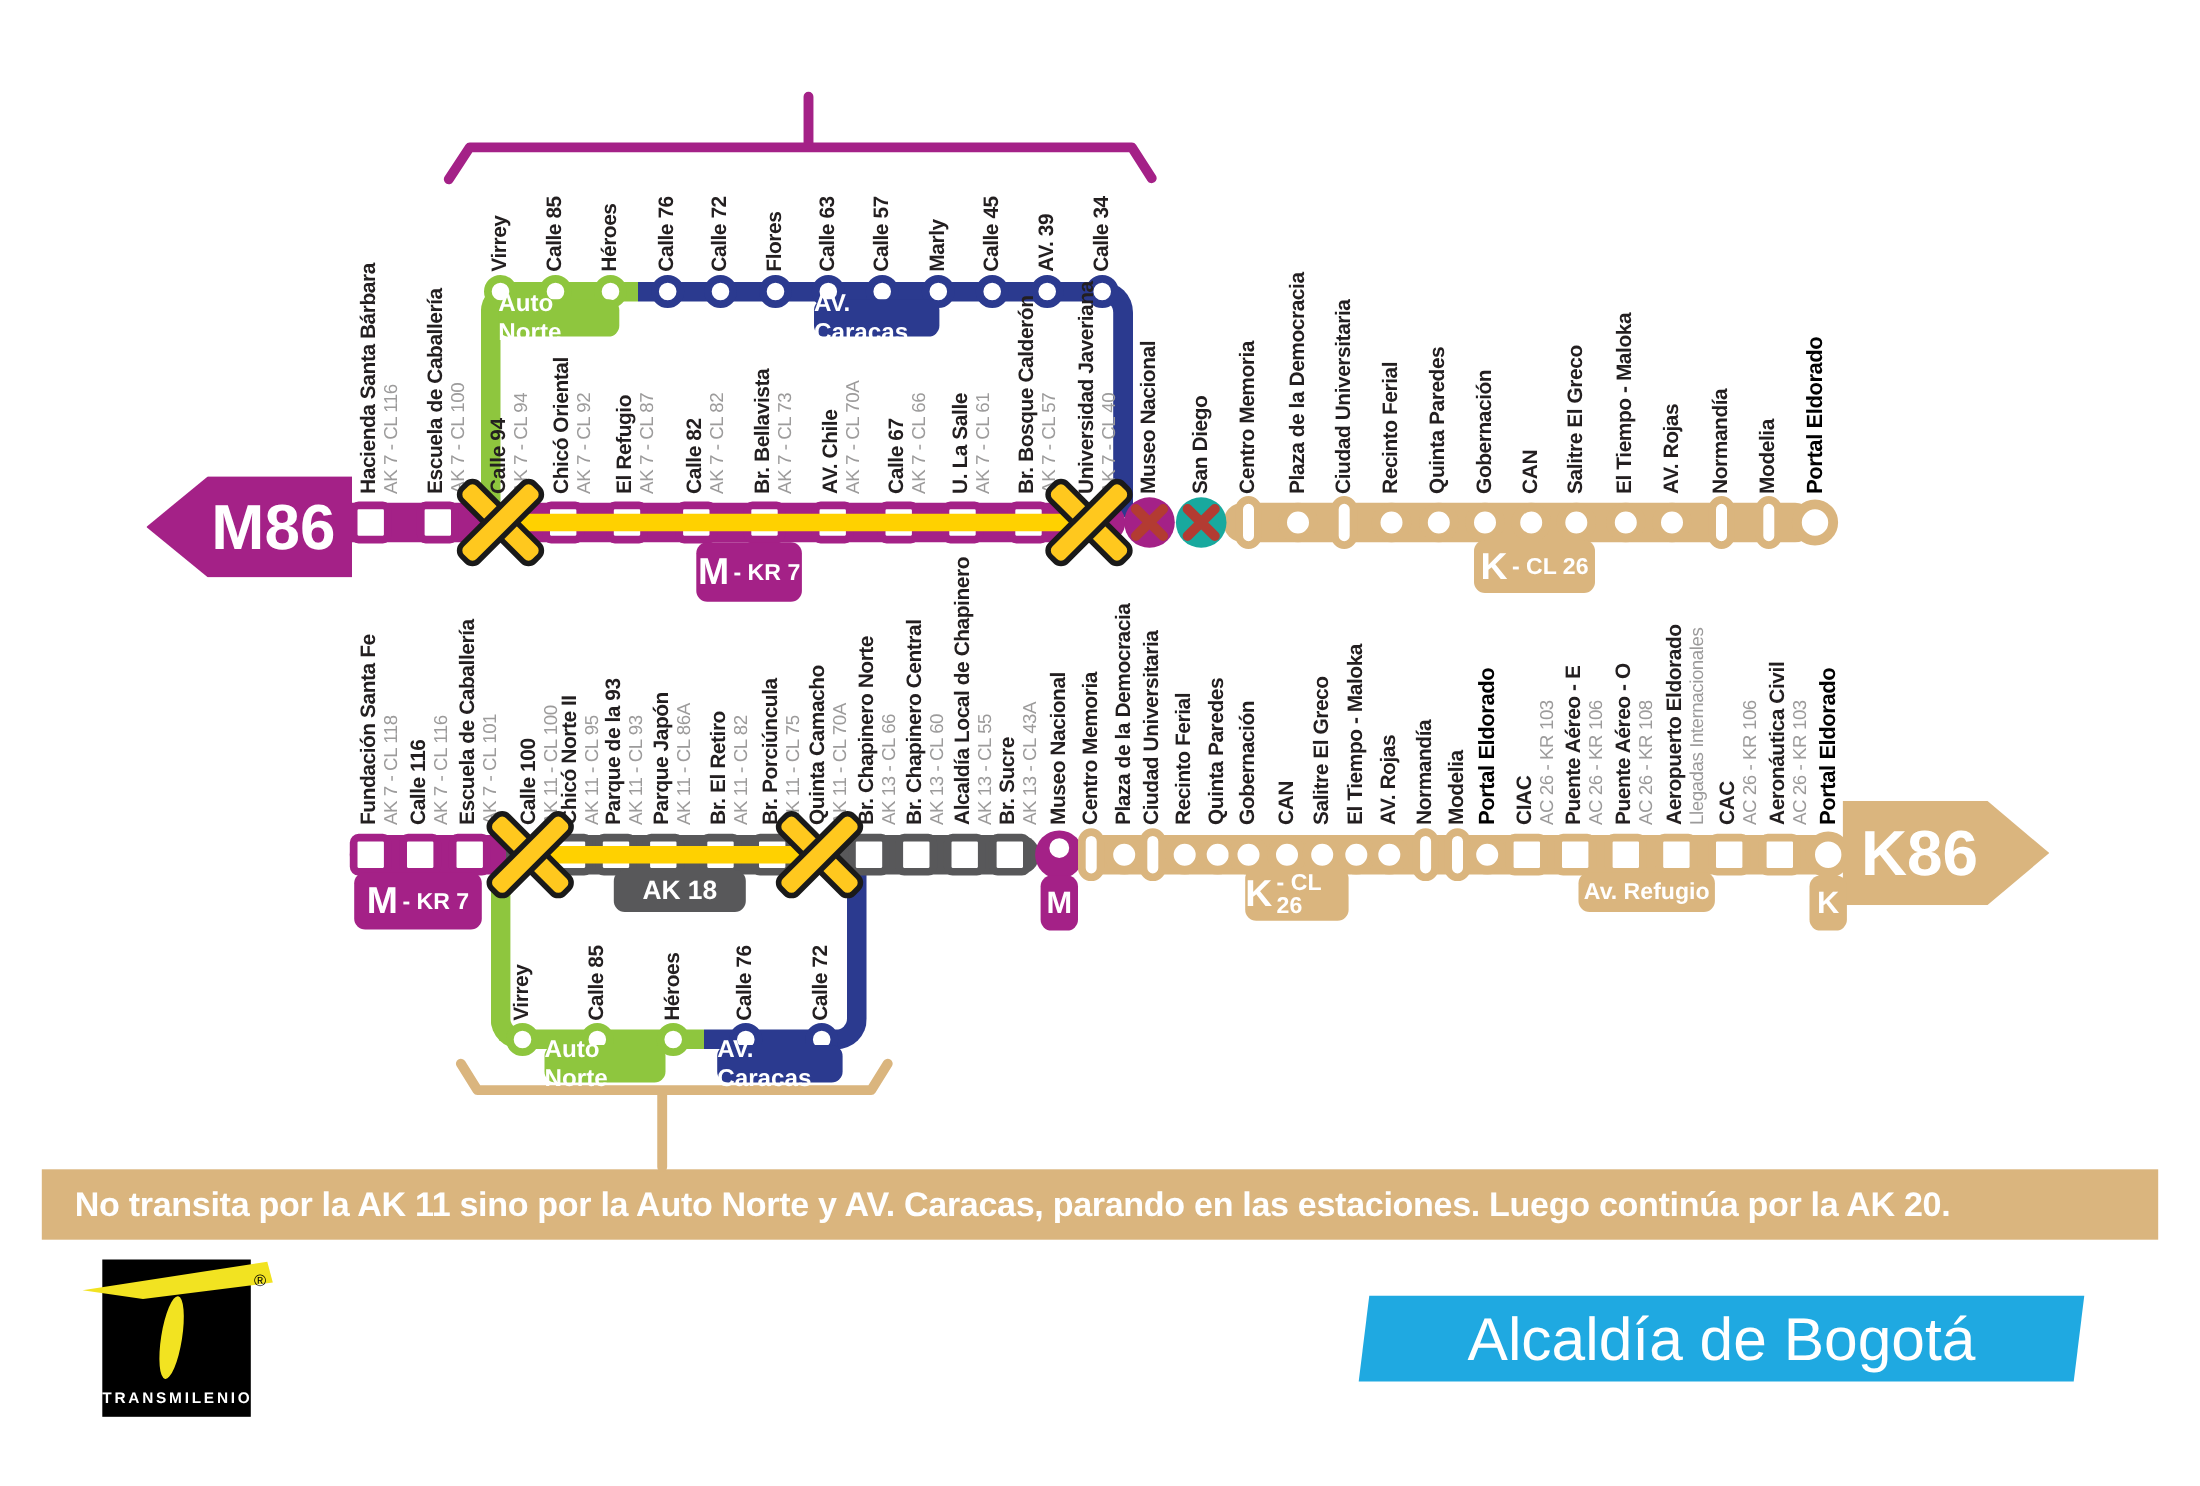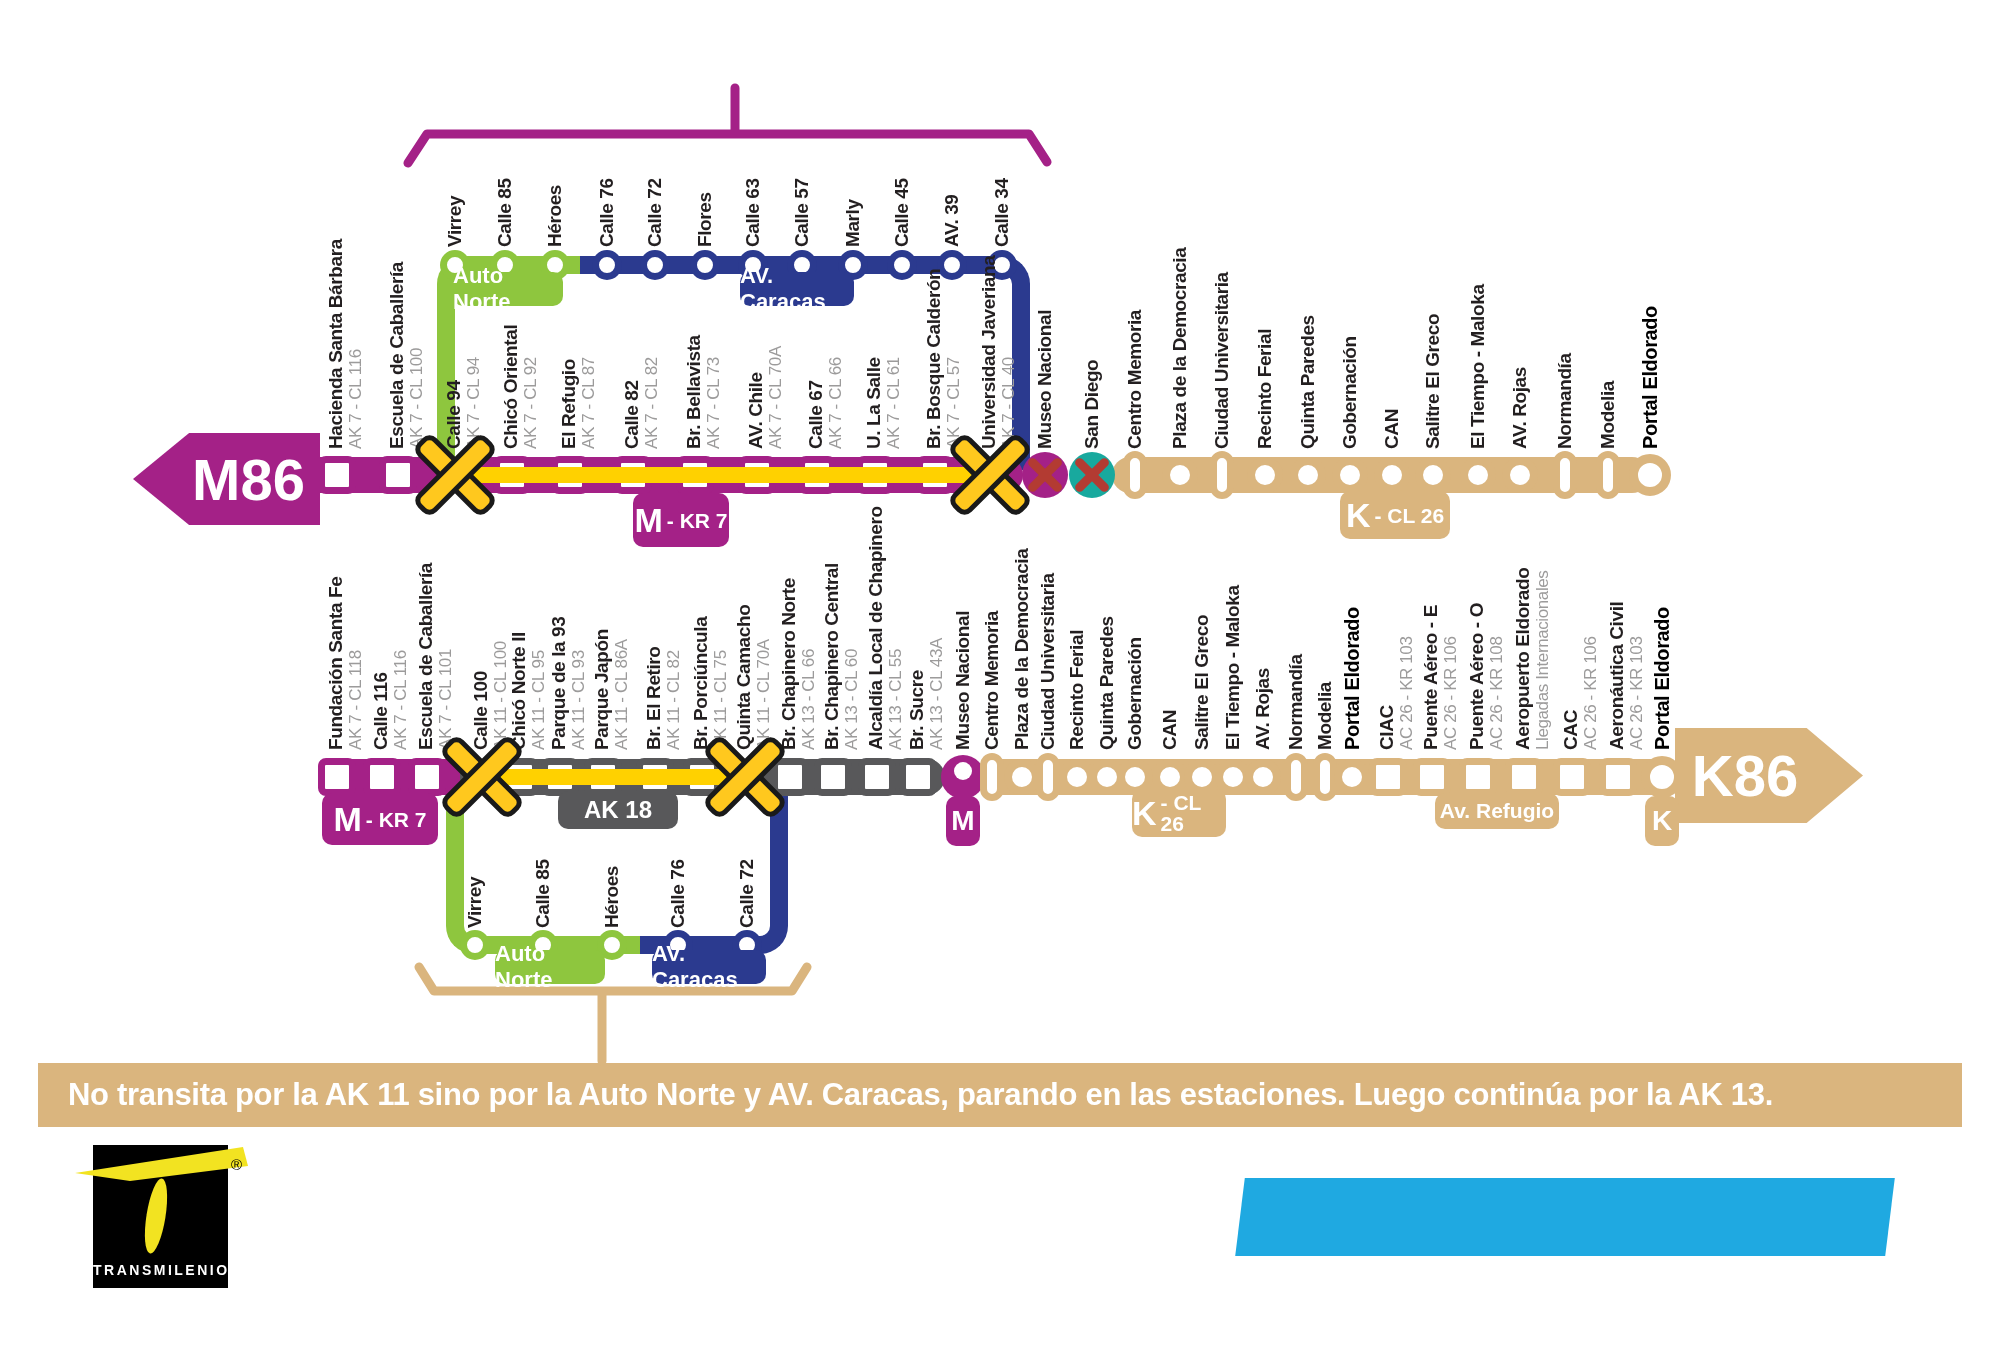--- a/index.html
+++ b/index.html
@@ -17,21 +17,21 @@
   .badge .small{font-size:21px;font-weight:700;line-height:1;margin-left:4px;}
   .arrow{position:absolute;display:flex;align-items:center;color:#fff;font-weight:700;font-size:58px;}
   svg{display:block;}
 </style>
 </head>
 <body>
 
 <div id="canvas">
 
   <div class="banner" style="left: 38px; top: 1063px; width: 1924px; height: 64px; background: rgb(218, 181, 126);">
-    <span>No transita por la AK 11 sino por la Auto Norte y AV. Caracas, parando en las estaciones. Luego continúa por la AK 13.</span>
+    <span>No transita por la AK 11 sino por la Auto Norte y AV. Caracas, parando en las estaciones. Luego continúa por la AK 20.</span>
   </div>
 
   <div id="diagram">
       <div style="position: absolute; left: 437px; top: 256px; width: 143px; height: 214px; box-sizing: border-box; border-left: 18px solid rgb(142, 198, 62); border-top: 18px solid rgb(142, 198, 62); border-top-left-radius: 28px;"></div>
       <div style="position: absolute; left: 580px; top: 256px; width: 450px; height: 214px; box-sizing: border-box; border-top: 18px solid rgb(43, 58, 143); border-right: 18px solid rgb(43, 58, 143); border-top-right-radius: 28px;"></div>
       <div style="position: absolute; left: 440px; top: 250px; width: 16px; height: 16px; background: rgb(255, 255, 255); border: 7px solid rgb(142, 198, 62); border-radius: 50%;"></div>
       <div class="rotlab" style="position: absolute; left: 445px; top: 247px; width: 130px; height: 22px;">
         <div class="nm">Virrey</div>
       </div>
       <div style="position: absolute; left: 490px; top: 250px; width: 16px; height: 16px; background: rgb(255, 255, 255); border: 7px solid rgb(142, 198, 62); border-radius: 50%;"></div>
@@ -443,17 +443,19 @@
   <svg style="position:absolute;left:60px;top:1140px;pointer-events:none;" width="200" height="160">
     <polygon points="15,33 183,7 188,26 70,41" fill="#F2E321"></polygon>
     <ellipse cx="96" cy="76" rx="9.5" ry="38" fill="#F2E321" transform="rotate(9 96 76)"></ellipse>
   </svg>
   <div style="position:absolute;left:93px;top:1262px;width:135px;text-align:center;color:#fff;
               font-weight:700;font-size:14px;letter-spacing:2.5px;">TRANSMILENIO</div>
   <div style="position:absolute;left:231px;top:1156px;font-size:15px;color:#000;">®</div>
 
   <div style="position:absolute;left:1240px;top:1178px;width:650px;height:78px;background:#1FA9E1;
               transform:skewX(-7deg);"></div>
+  <div style="position:absolute;left:1240px;top:1178px;width:650px;height:78px;display:flex;
+              align-items:center;justify-content:center;color:#fff;font-size:55px;font-weight:400;">Alcaldía de Bogotá</div>
 <svg width="2000" height="1351" style="position: absolute; left: 0px; top: 0px; pointer-events: none;">
       <path d="M408,163 L427,134 L735,134 L735,88 M735,134 L1029,134 L1047,162" stroke="#A42187" stroke-width="9" fill="none" stroke-linecap="round" stroke-linejoin="round"></path>
       <path d="M419,967 L434,991 L602,991 L602,1061 M602,991 L792,991 L807,967" stroke="#DAB57E" stroke-width="9" fill="none" stroke-linecap="round" stroke-linejoin="round"></path>
     </svg>
   </div>
 
 </body></html>

